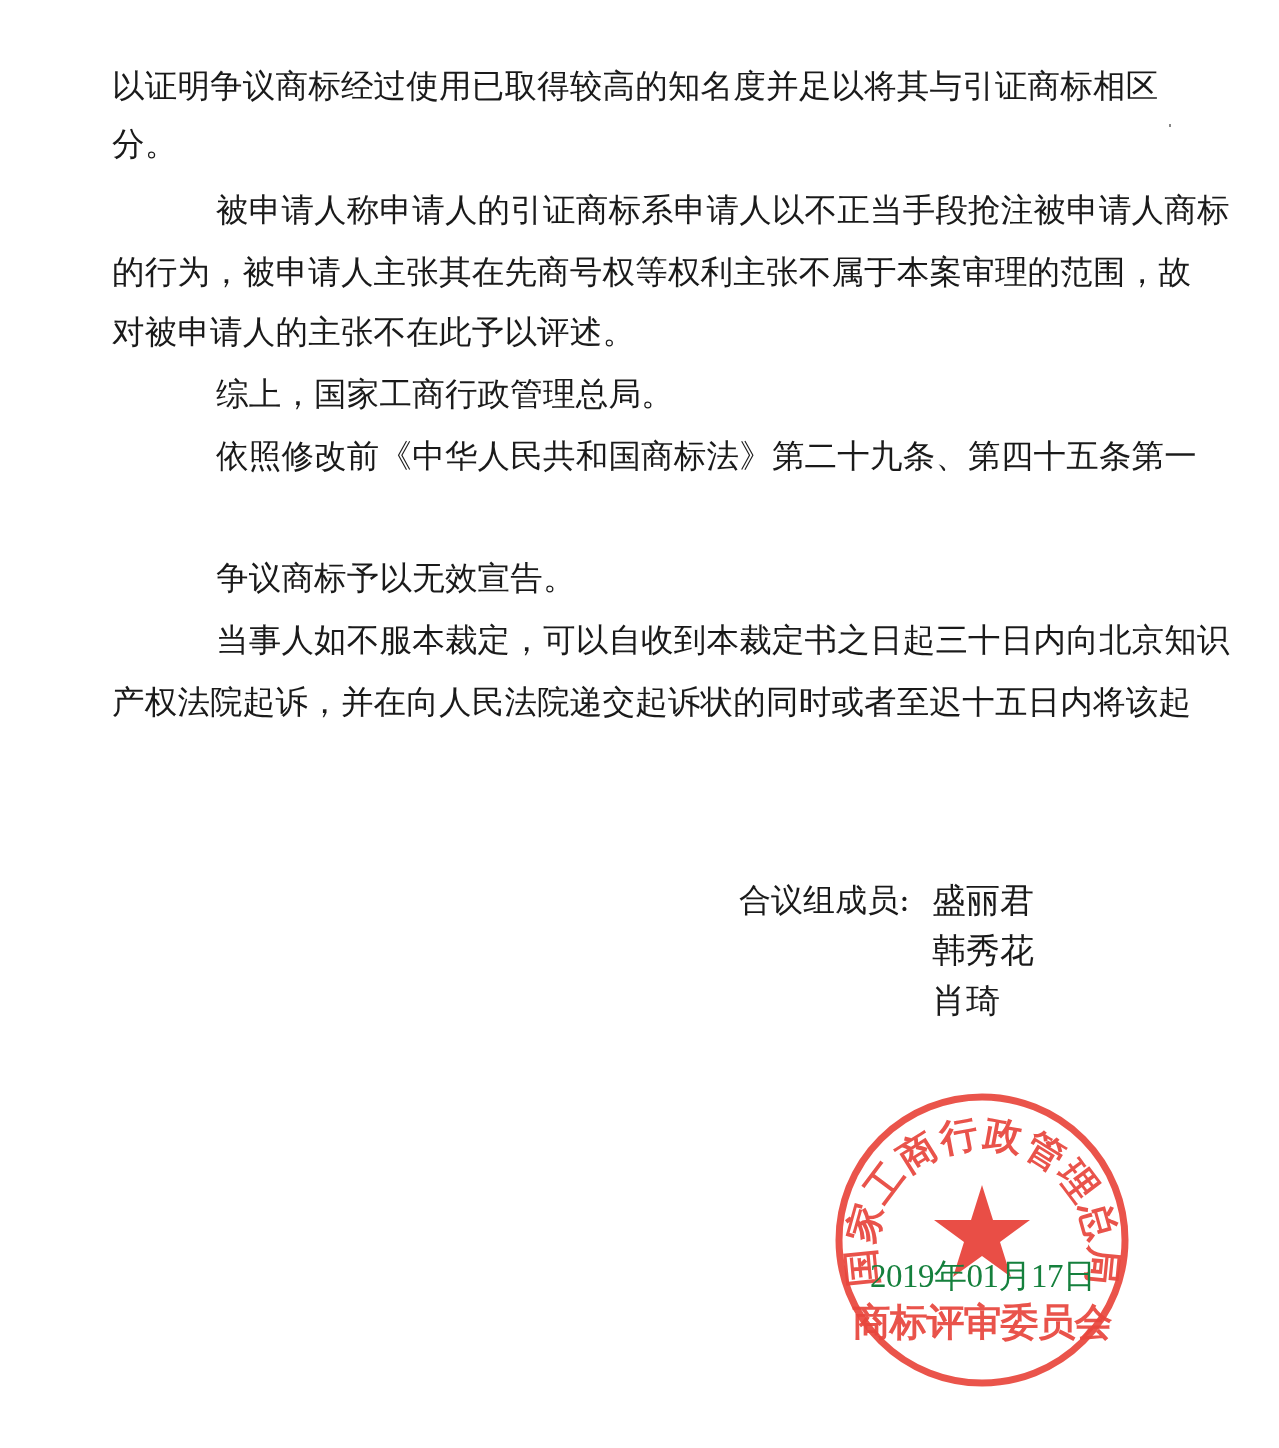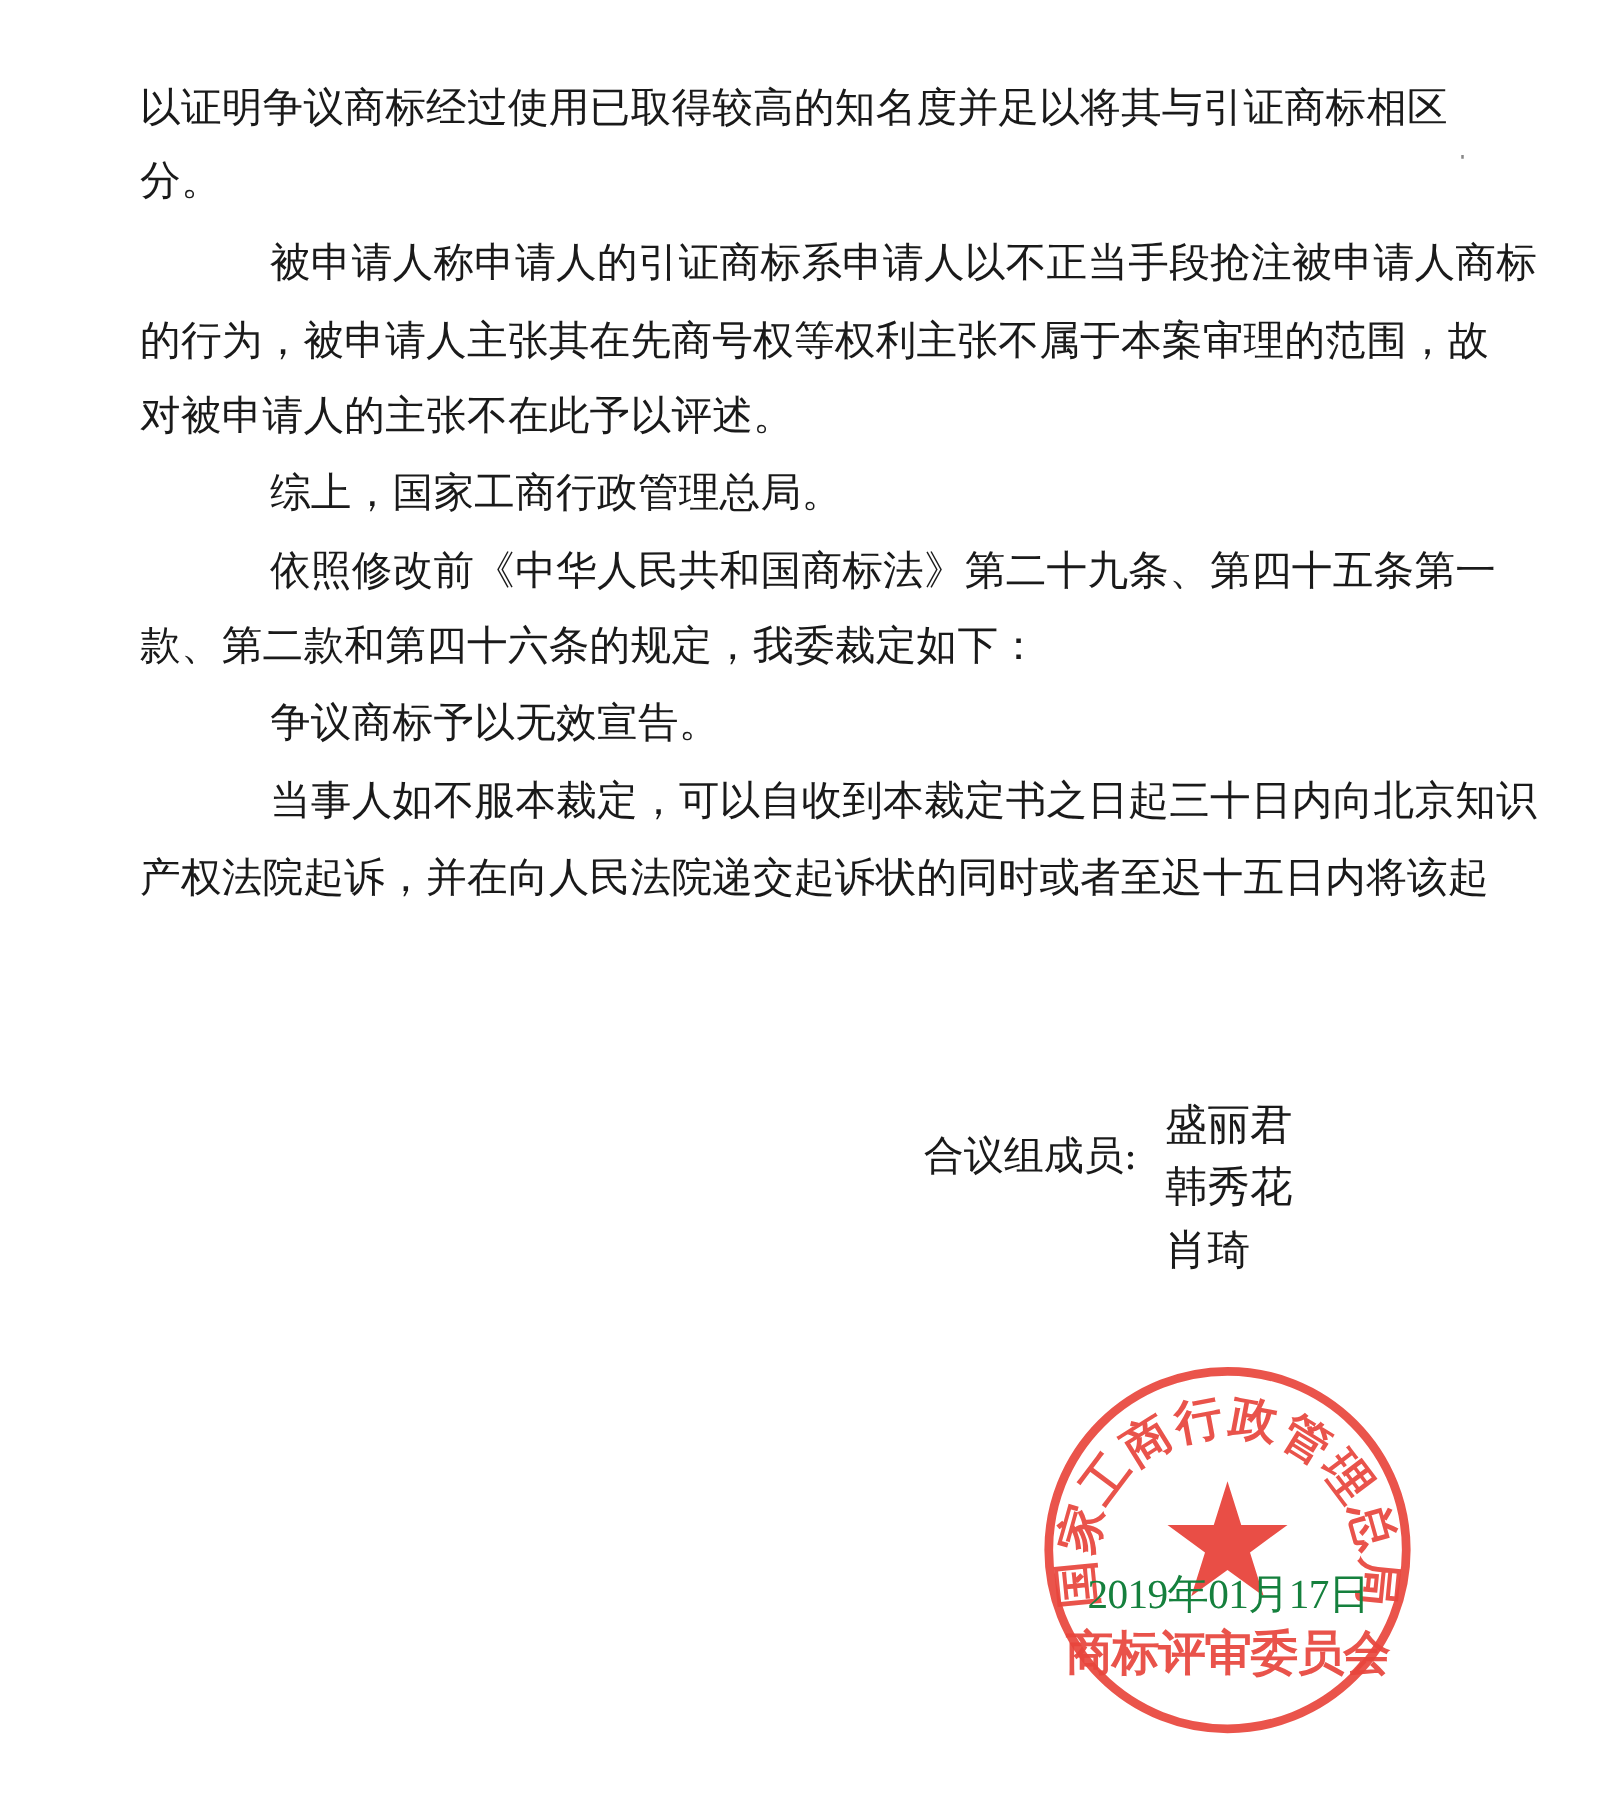--- a/index.html
+++ b/index.html
@@ -31,21 +31,20 @@
       letter-spacing: 0.2px;
     }
     .indent { left: 164px; margin-left: 40px; }
     .sig-label {
       position: absolute;
       left: 727px;
       top: 880px;
       font-size: 32px;
       line-height: 40px;
       white-space: nowrap;
-      margin-top: 24px;
     }
     .sig-name {
       position: absolute;
       left: 920px;
       font-size: 34px;
       line-height: 40px;
       white-space: nowrap;
     }
     .stamp {
       position: absolute;
@@ -76,21 +75,20 @@
 
 <div class="page">
 
   <div class="line" style="top:66px">以证明争议商标经过使用已取得较高的知名度并足以将其与引证商标相区</div>
   <div class="line" style="top:124px">分。</div>
   <div class="line indent" style="top:190px">被申请人称申请人的引证商标系申请人以不正当手段抢注被申请人商标</div>
   <div class="line" style="top:252px">的行为，被申请人主张其在先商号权等权利主张不属于本案审理的范围，故</div>
   <div class="line" style="top:312px">对被申请人的主张不在此予以评述。</div>
   <div class="line indent" style="top:374px">综上，国家工商行政管理总局。</div>
   <div class="line indent" style="top:436px">依照修改前《中华人民共和国商标法》第二十九条、第四十五条第一</div>
-  <div class="line" style="top:496px">款、第二款和第四十六条的规定，我委裁定如下：</div>
   <div class="line indent" style="top:558px">争议商标予以无效宣告。</div>
   <div class="line indent" style="top:620px">当事人如不服本裁定，可以自收到本裁定书之日起三十日内向北京知识</div>
   <div class="line" style="top:682px">产权法院起诉，并在向人民法院递交起诉状的同时或者至迟十五日内将该起</div>
 
   <div class="sig-label">合议组成员:</div>
   <div class="sig-name" style="top:880px">盛丽君</div>
   <div class="sig-name" style="top:930px">韩秀花</div>
   <div class="sig-name" style="top:980px">肖琦</div>
 
   <svg class="stamp" viewBox="0 0 300 300" xmlns="http://www.w3.org/2000/svg">

